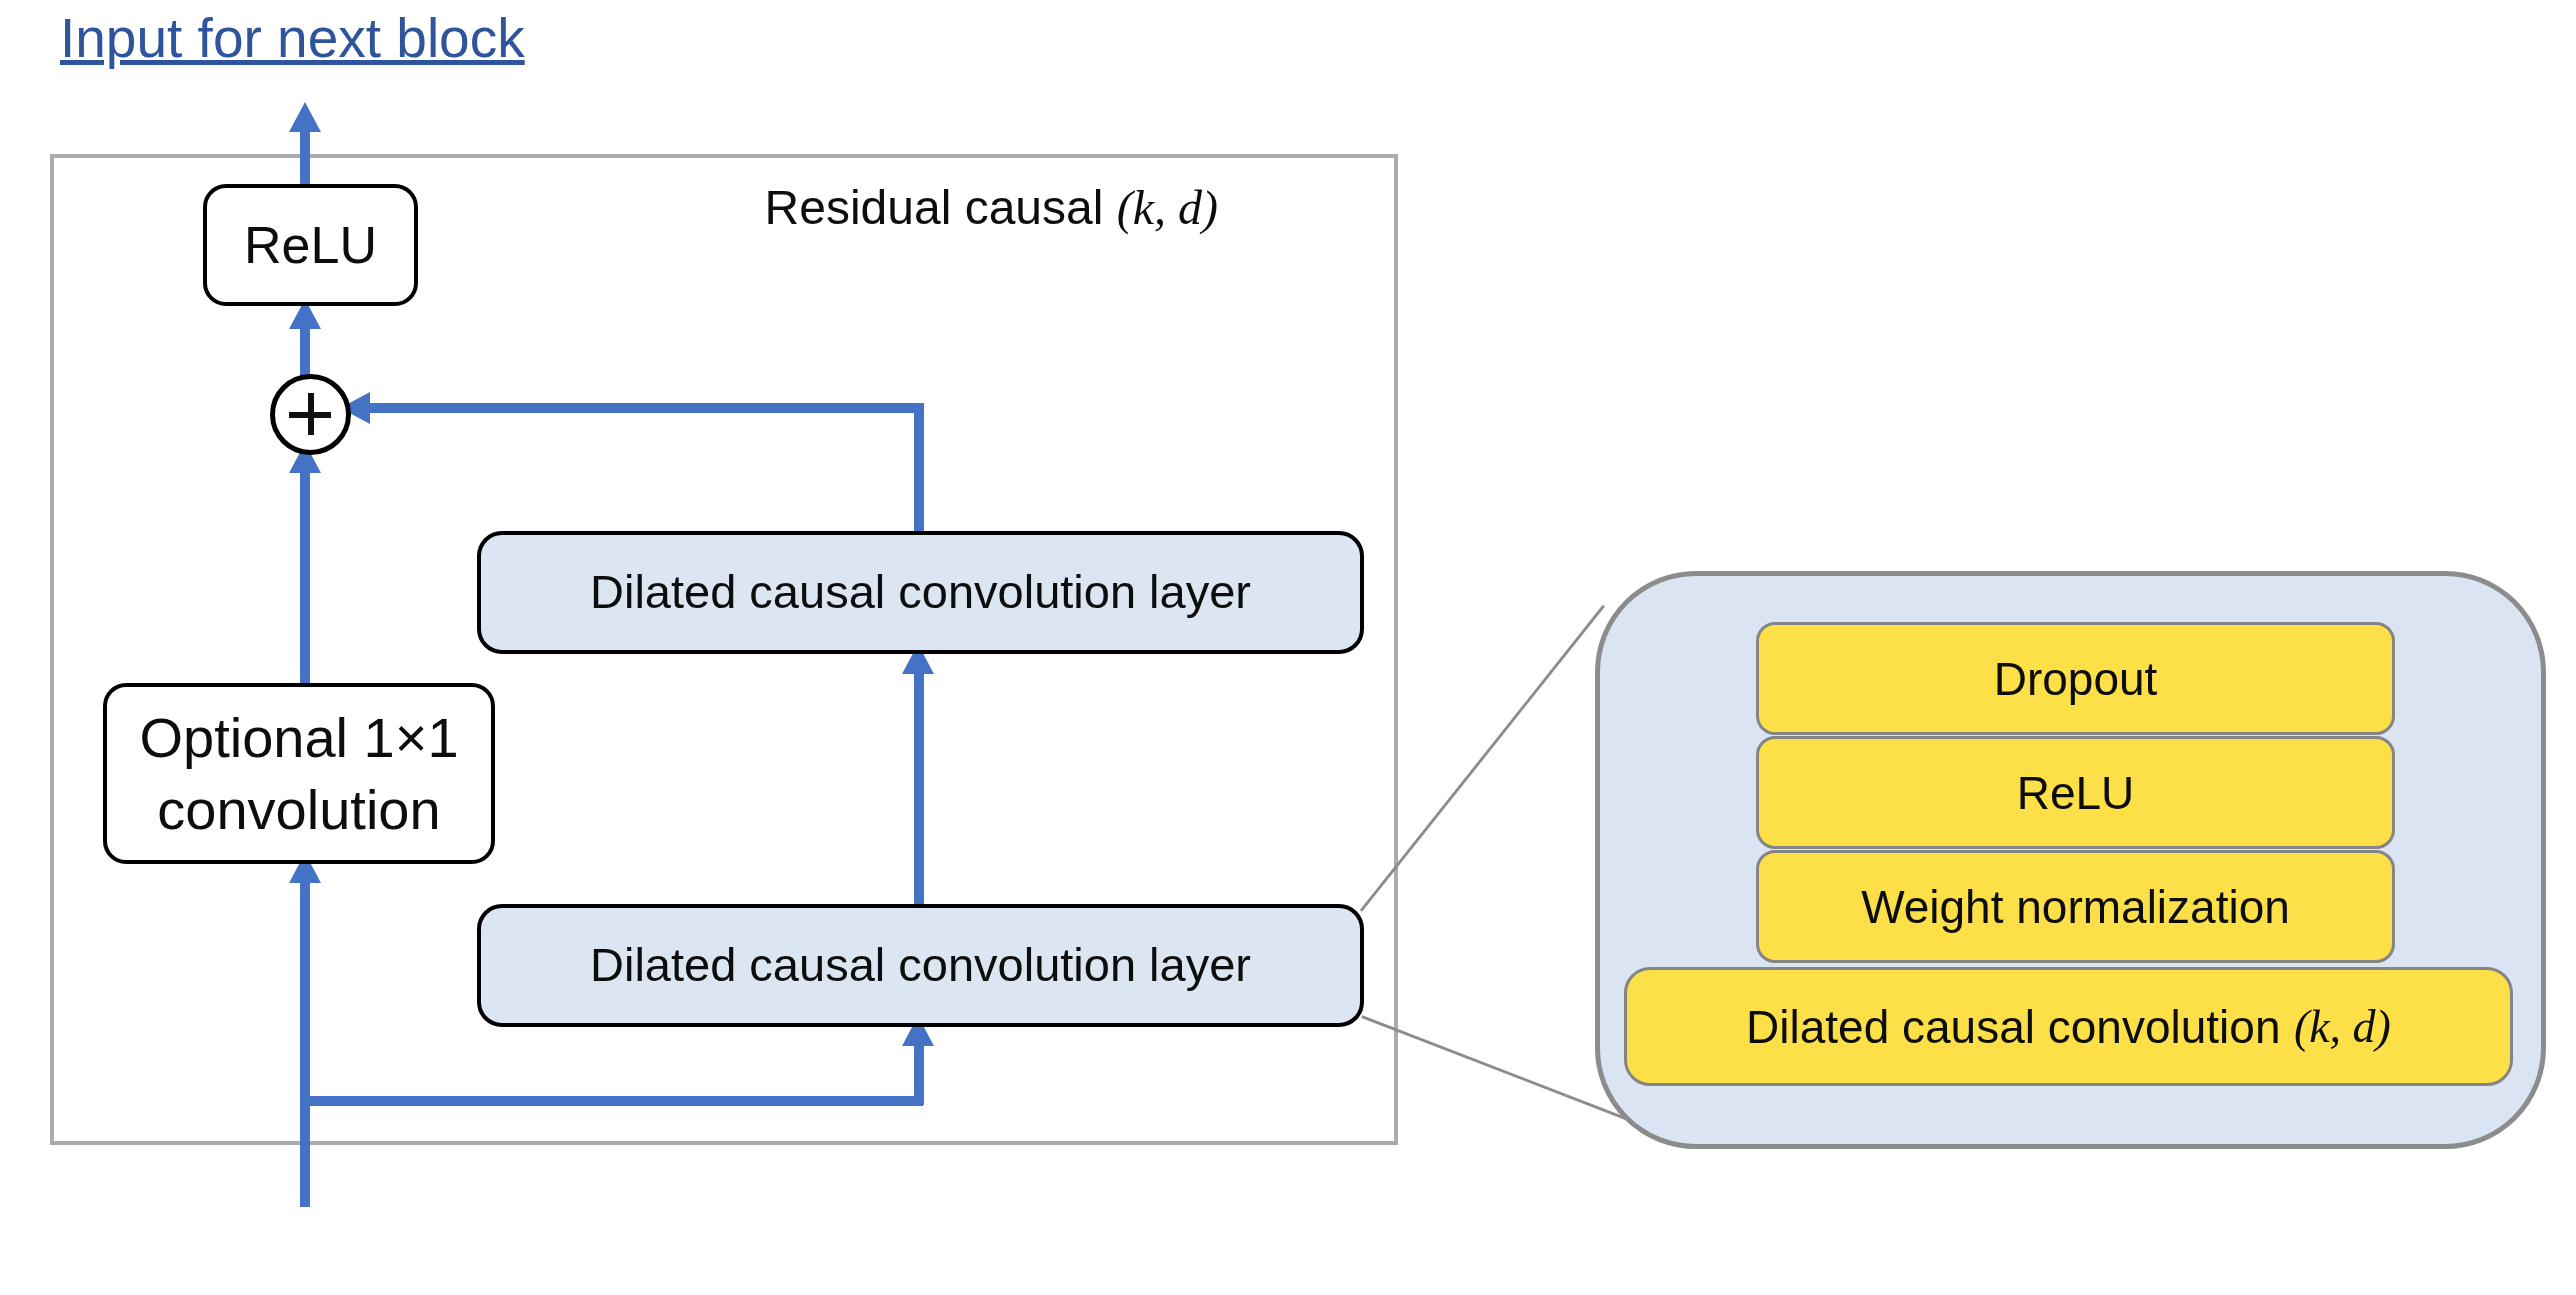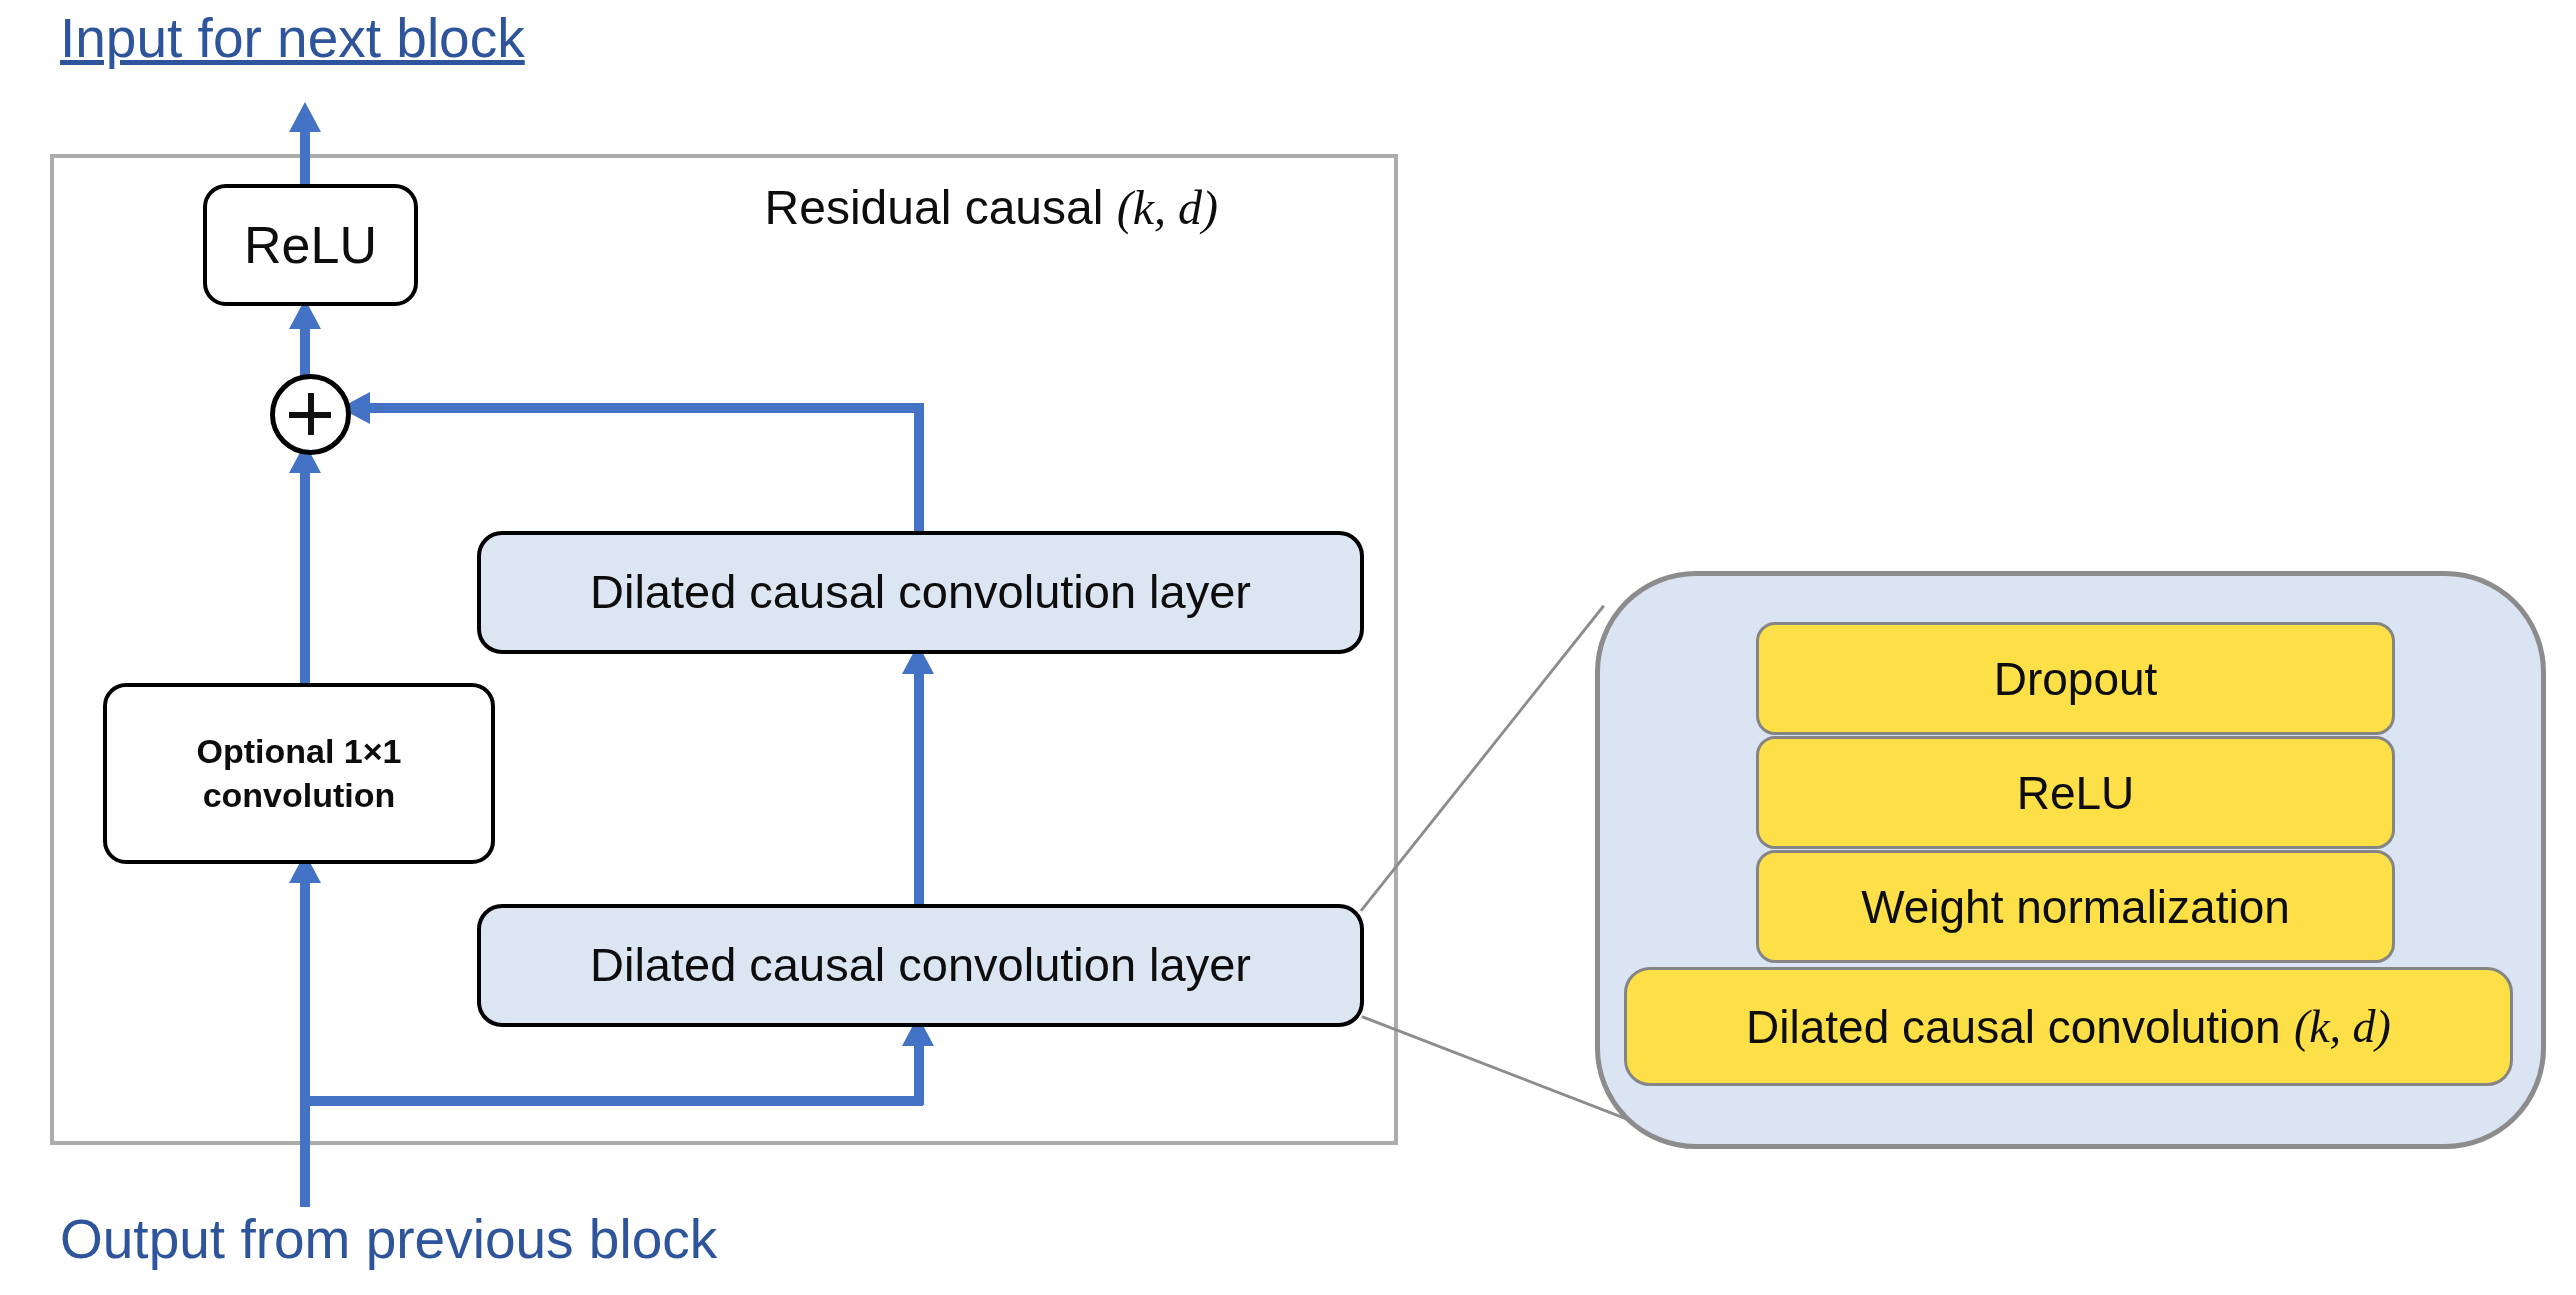--- a/index.html
+++ b/index.html
@@ -104,21 +104,21 @@
   <div class="bline" style="left:367px;top:403px;width:557px;height:9.6px;"></div>
   <div class="ah-left" style="left:340px;top:392px;"></div>
 
   <div class="node" style="left:203px;top:184px;width:207px;height:114px;font-size:52px;">ReLU</div>
 
   <div class="sum" style="left:270px;top:374px;width:71px;height:71px;">
     <span class="plusbar" style="left:14.4px;top:33px;width:42px;height:5.8px;"></span>
     <span class="plusbar" style="left:33px;top:14.4px;width:5.8px;height:42px;"></span>
   </div>
 
-  <div class="node" style="left:103px;top:683px;width:384px;height:173px;font-size:34px;font-weight:bold;">
+  <div class="node" style="left:103px;top:683px;width:384px;height:173px;font-size:56px;">
     <div>
       <div>Optional 1×1</div>
       <div>convolution</div>
     </div>
   </div>
 
   <div class="node blue" style="left:477px;top:531px;width:879px;height:115px;">Dilated causal convolution layer</div>
 
   <div class="node blue" style="left:477px;top:904px;width:879px;height:115px;">Dilated causal convolution layer</div>
 
@@ -129,16 +129,15 @@
   <div class="prow" style="left:1756px;top:736px;width:633px;height:107px;">ReLU</div>
 
   <div class="prow" style="left:1756px;top:850px;width:633px;height:107px;">Weight normalization</div>
 
   <div class="prow" style="left:1624px;top:967px;width:883px;height:113px;border-radius:26px;">
     <span>Dilated causal convolution</span>
     <span style="width:13.4px;display:inline-block;"></span>
     <span class="math">(k, d)</span>
   </div>
 
-  <div class="caption" style="left:60px;top:1207px;">Output from previous block</div>
 
 </div>
 
 
 </body></html>

